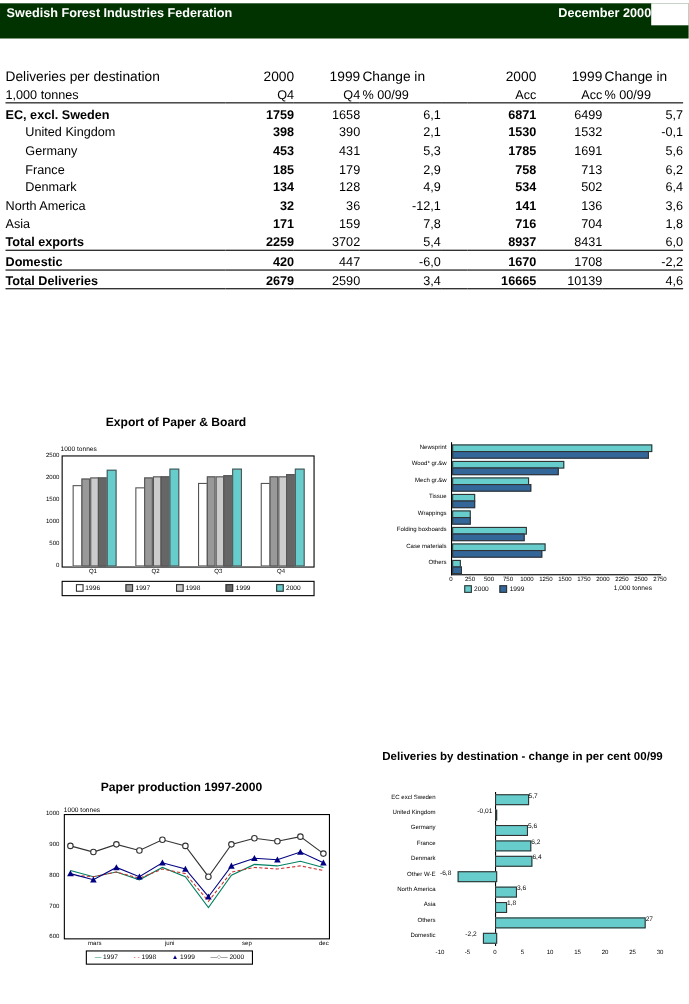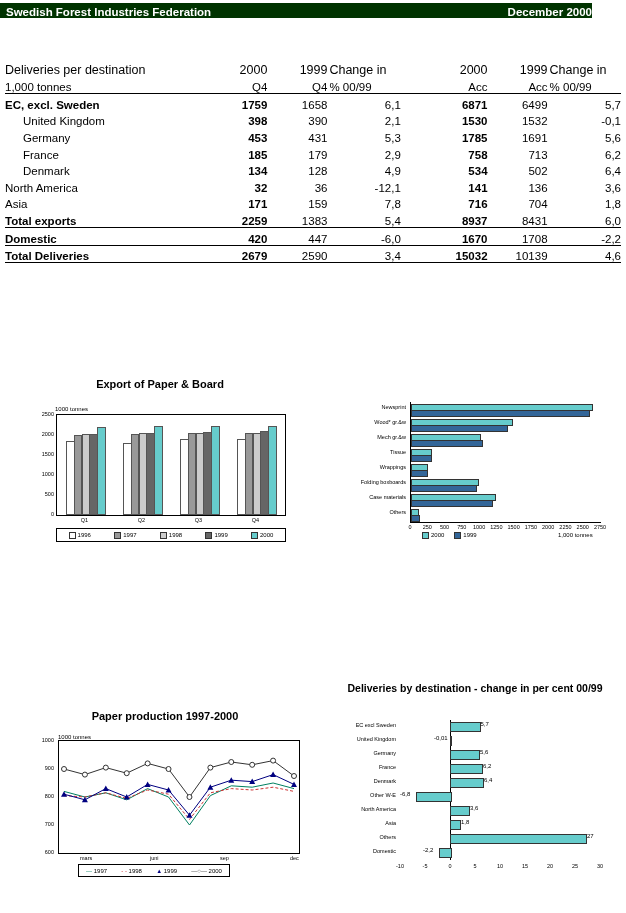--- a/index.html
+++ b/index.html
@@ -7,21 +7,21 @@
     width:626px;height:913px;
     background:#ffffff;
     font-family:"Liberation Sans", sans-serif;
     font-size:11px;
     color:#000;
     position:relative;
     overflow:hidden;
   }
   
   .header{
-    position:absolute;left:0;top:3px;width:626px;height:15px;
+    position:absolute;left:0;top:3px;width:626px;height:32px;
     background:#003300;
     color:#ffffff;
   }
   .header .title{
     position:absolute;left:6px;top:3px;
     font-weight:bold;font-size:11.5px;
     color:#ffffff;
   }
   .header .date{
     position:absolute;right:34px;top:3px;
@@ -162,21 +162,21 @@
     <td class="c-n2">159</td>
     <td class="c-n3">7,8</td>
     <td class="c-gap"></td>
     <td class="c-n bold">716</td>
     <td class="c-n2">704</td>
     <td class="c-n3">1,8</td>
   </tr>
   <tr class="line-bot">
     <td class="c-label bold">Total exports</td>
     <td class="c-n bold">2259</td>
-    <td class="c-n2">1383</td>
+    <td class="c-n2">3702</td>
     <td class="c-n3">5,4</td>
     <td class="c-gap"></td>
     <td class="c-n bold">8937</td>
     <td class="c-n2">8431</td>
     <td class="c-n3">6,0</td>
   </tr>
   <tr class="line-bot">
     <td class="c-label bold">Domestic</td>
     <td class="c-n bold">420</td>
     <td class="c-n2">447</td>
@@ -185,21 +185,21 @@
     <td class="c-n bold">1670</td>
     <td class="c-n2">1708</td>
     <td class="c-n3">-2,2</td>
   </tr>
   <tr class="line-bot">
     <td class="c-label bold">Total Deliveries</td>
     <td class="c-n bold">2679</td>
     <td class="c-n2">2590</td>
     <td class="c-n3">3,4</td>
     <td class="c-gap"></td>
-    <td class="c-n bold">15032</td>
+    <td class="c-n bold">16665</td>
     <td class="c-n2">10139</td>
     <td class="c-n3">4,6</td>
   </tr>
 </tbody>
   </table>
 
 <div class="chartbox" style="left:20px;top:378px;width:280px;height:190px;">
   <div class="chart-title" style="width:280px;">Export of Paper &amp; Board</div>
   <div style="position:absolute;left:35px;top:28px;font-size:6px;">1000 tonnes</div>
   <div class="plot" id="plot1" style="left:36px;top:36px;width:228px;height:100px;">

